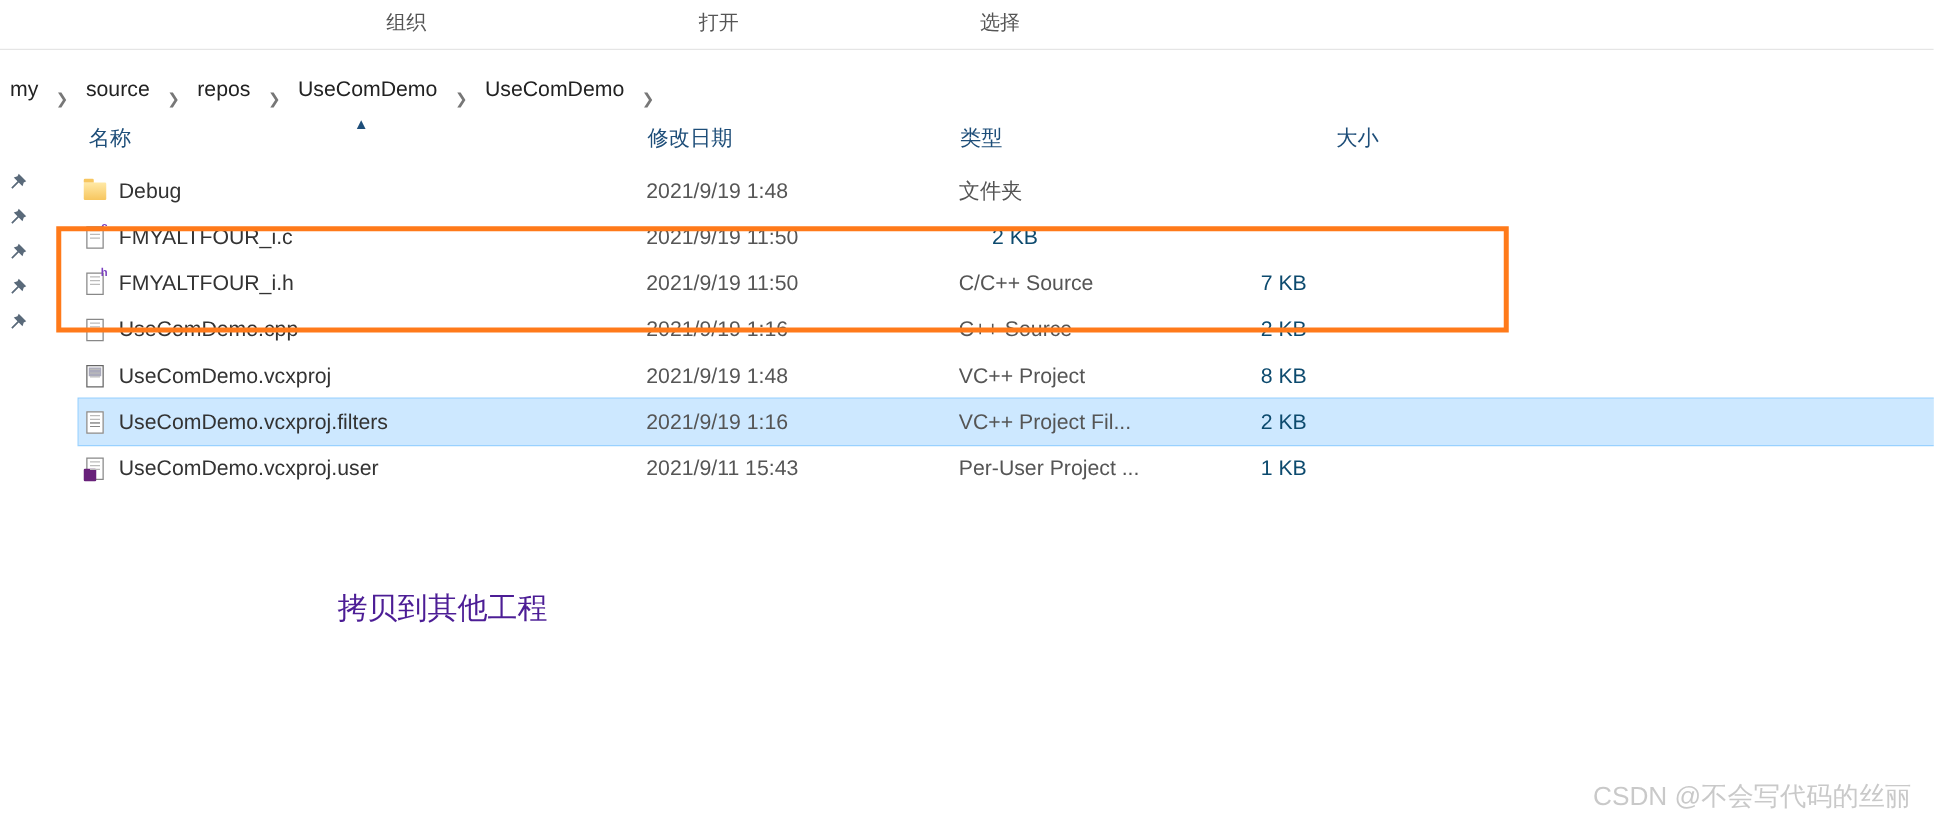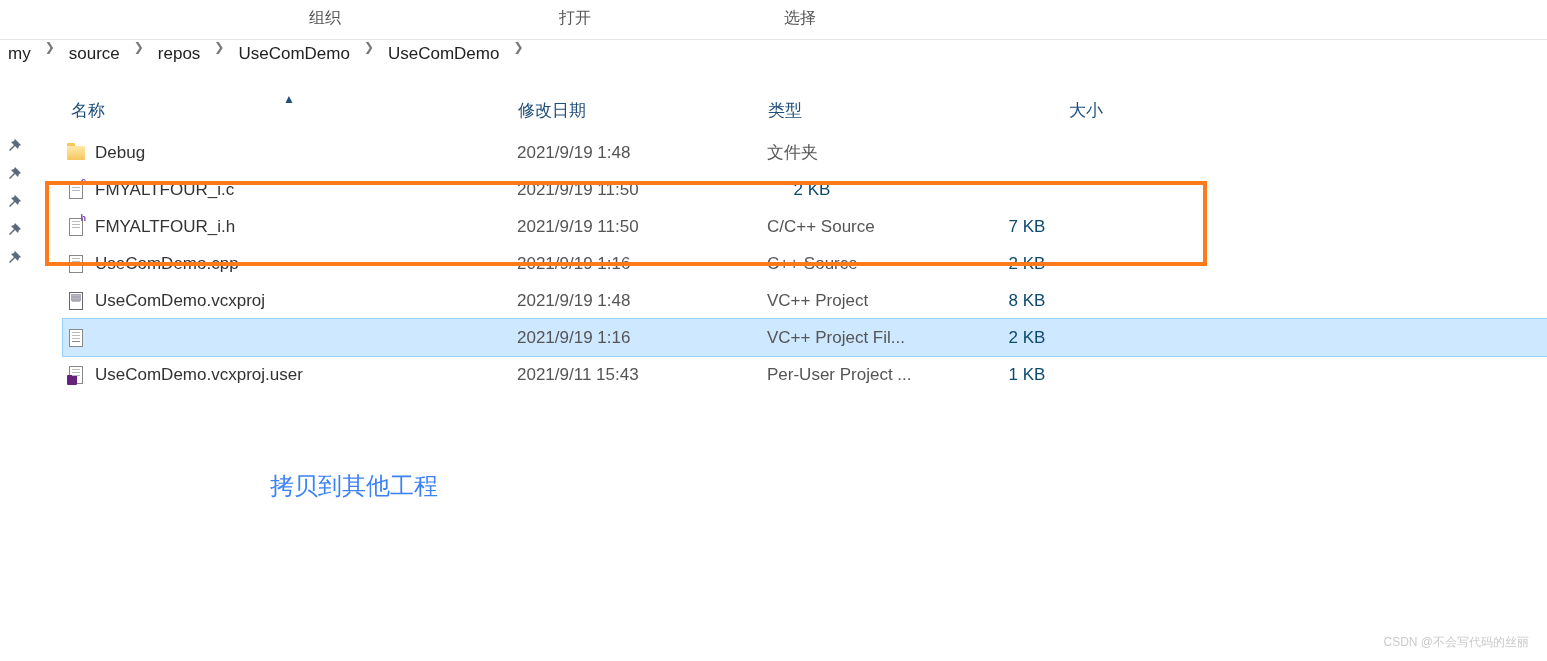--- a/index.html
+++ b/index.html
@@ -6,21 +6,21 @@
     body { font-family: "Microsoft YaHei", "Segoe UI", Arial, sans-serif; font-size: 15px; background: #fff; color: #333; width: 1547px; height: 661px; overflow: hidden; position: relative; }
 
     .ribbon-tabs { display: flex; height: 40px; align-items: flex-start; border-bottom: 1px solid #e5e5e5; font-size: 16px; color: #555; }
     .ribbon-tabs .tab-group { flex: 0 0 auto; text-align: center; padding: 8px 0; }
     .tab-spacer { width: 200px; }
     .tab-group-1 { width: 250px; }
     .tab-group-2 { width: 250px; }
     .tab-group-3 { width: 250px; }
     .tab-group-4 { width: 200px; }
 
-    .breadcrumb { display: flex; align-items: flex-start; height: 46px; padding-left: 2px; font-size: 17px; color: #222; }
+    .breadcrumb { display: flex; align-items: flex-end; height: 46px; padding-left: 2px; font-size: 17px; color: #222; }
     .crumb { padding: 4px 6px; cursor: default; }
     .crumb-sep { color: #777; padding: 0 8px; font-size: 12px; }
 
     .content-wrap { display: flex; position: relative; }
     .quick-access { width: 28px; padding-top: 40px; }
     .pin { width: 16px; height: 16px; margin: 12px auto; display: block; fill: #5a6a7a; }
 
     .filelist-area { flex: 1; margin-left: 35px; position: relative; }
 
     .column-hdr { display: flex; align-items: center; height: 48px; color: #1e4e79; font-size: 17px; position: relative; }
@@ -46,22 +46,22 @@
     .file-ico.h-src::before { content:"h"; position:absolute; top:-6px; right:-4px; font-size:9px; color:#7a3fbf; font-weight:bold; }
     .file-ico.cpp-src::before { content:""; }
     .file-ico.proj { border-color:#666; }
     .file-ico.proj::before { content:""; position:absolute; top:1px; left:1px; right:1px; bottom:8px; background:#aab; }
     .file-ico.filters::before { content:""; position:absolute; top:2px; left:2px; right:2px; bottom:2px; background:repeating-linear-gradient(#888,#888 1px,transparent 1px,transparent 3px); }
     .file-ico.user::before { content:""; position:absolute; bottom:-2px; left:-3px; width:10px; height:10px; background:#68217a; border-radius:1px; }
 
     .orange-box { position: absolute; border: 4px solid #ff7a1a; pointer-events: none; }
     #hl-box { left: 45px; top: 181px; width: 1162px; height: 85px; }
 
-    .annotation { position: absolute; left: 270px; top: 470px; color: #3b82f6; font-size: 24px; }
-    .watermark { position: absolute; right: 18px; bottom: 10px; color: rgba(120,120,120,0.4); font-size: 12px; }
+    .annotation { position: absolute; left: 270px; top: 470px; color: #4c1d95; font-size: 24px; }
+    .watermark { position: absolute; right: 18px; bottom: 10px; color: rgba(120,120,120,0.4); font-size: 21px; }
   </style>
 </head>
 <body>
 
 <div class="ribbon-tabs">
   <div class="tab-spacer"></div>
   <div class="tab-group tab-group-1">组织</div>
   <div class="tab-group tab-group-3">打开</div>
   <div class="tab-group tab-group-4">选择</div>
 </div>
@@ -164,20 +164,21 @@
           </div>
           <div class="col-date">2021/9/19 1:48</div>
           <div class="col-type">VC++ Project</div>
           <div class="col-size">8 KB</div>
         </div>
         <div class="row selected">
           <div class="col-name">
             <span class="icon">
               <span class="file-ico filters"></span>
             </span>
+            <span>UseComDemo.vcxproj.filters</span>
           </div>
           <div class="col-date">2021/9/19 1:16</div>
           <div class="col-type">VC++ Project Fil...</div>
           <div class="col-size">2 KB</div>
         </div>
         <div class="row">
           <div class="col-name">
             <span class="icon">
               <span class="file-ico user"></span>
             </span>

